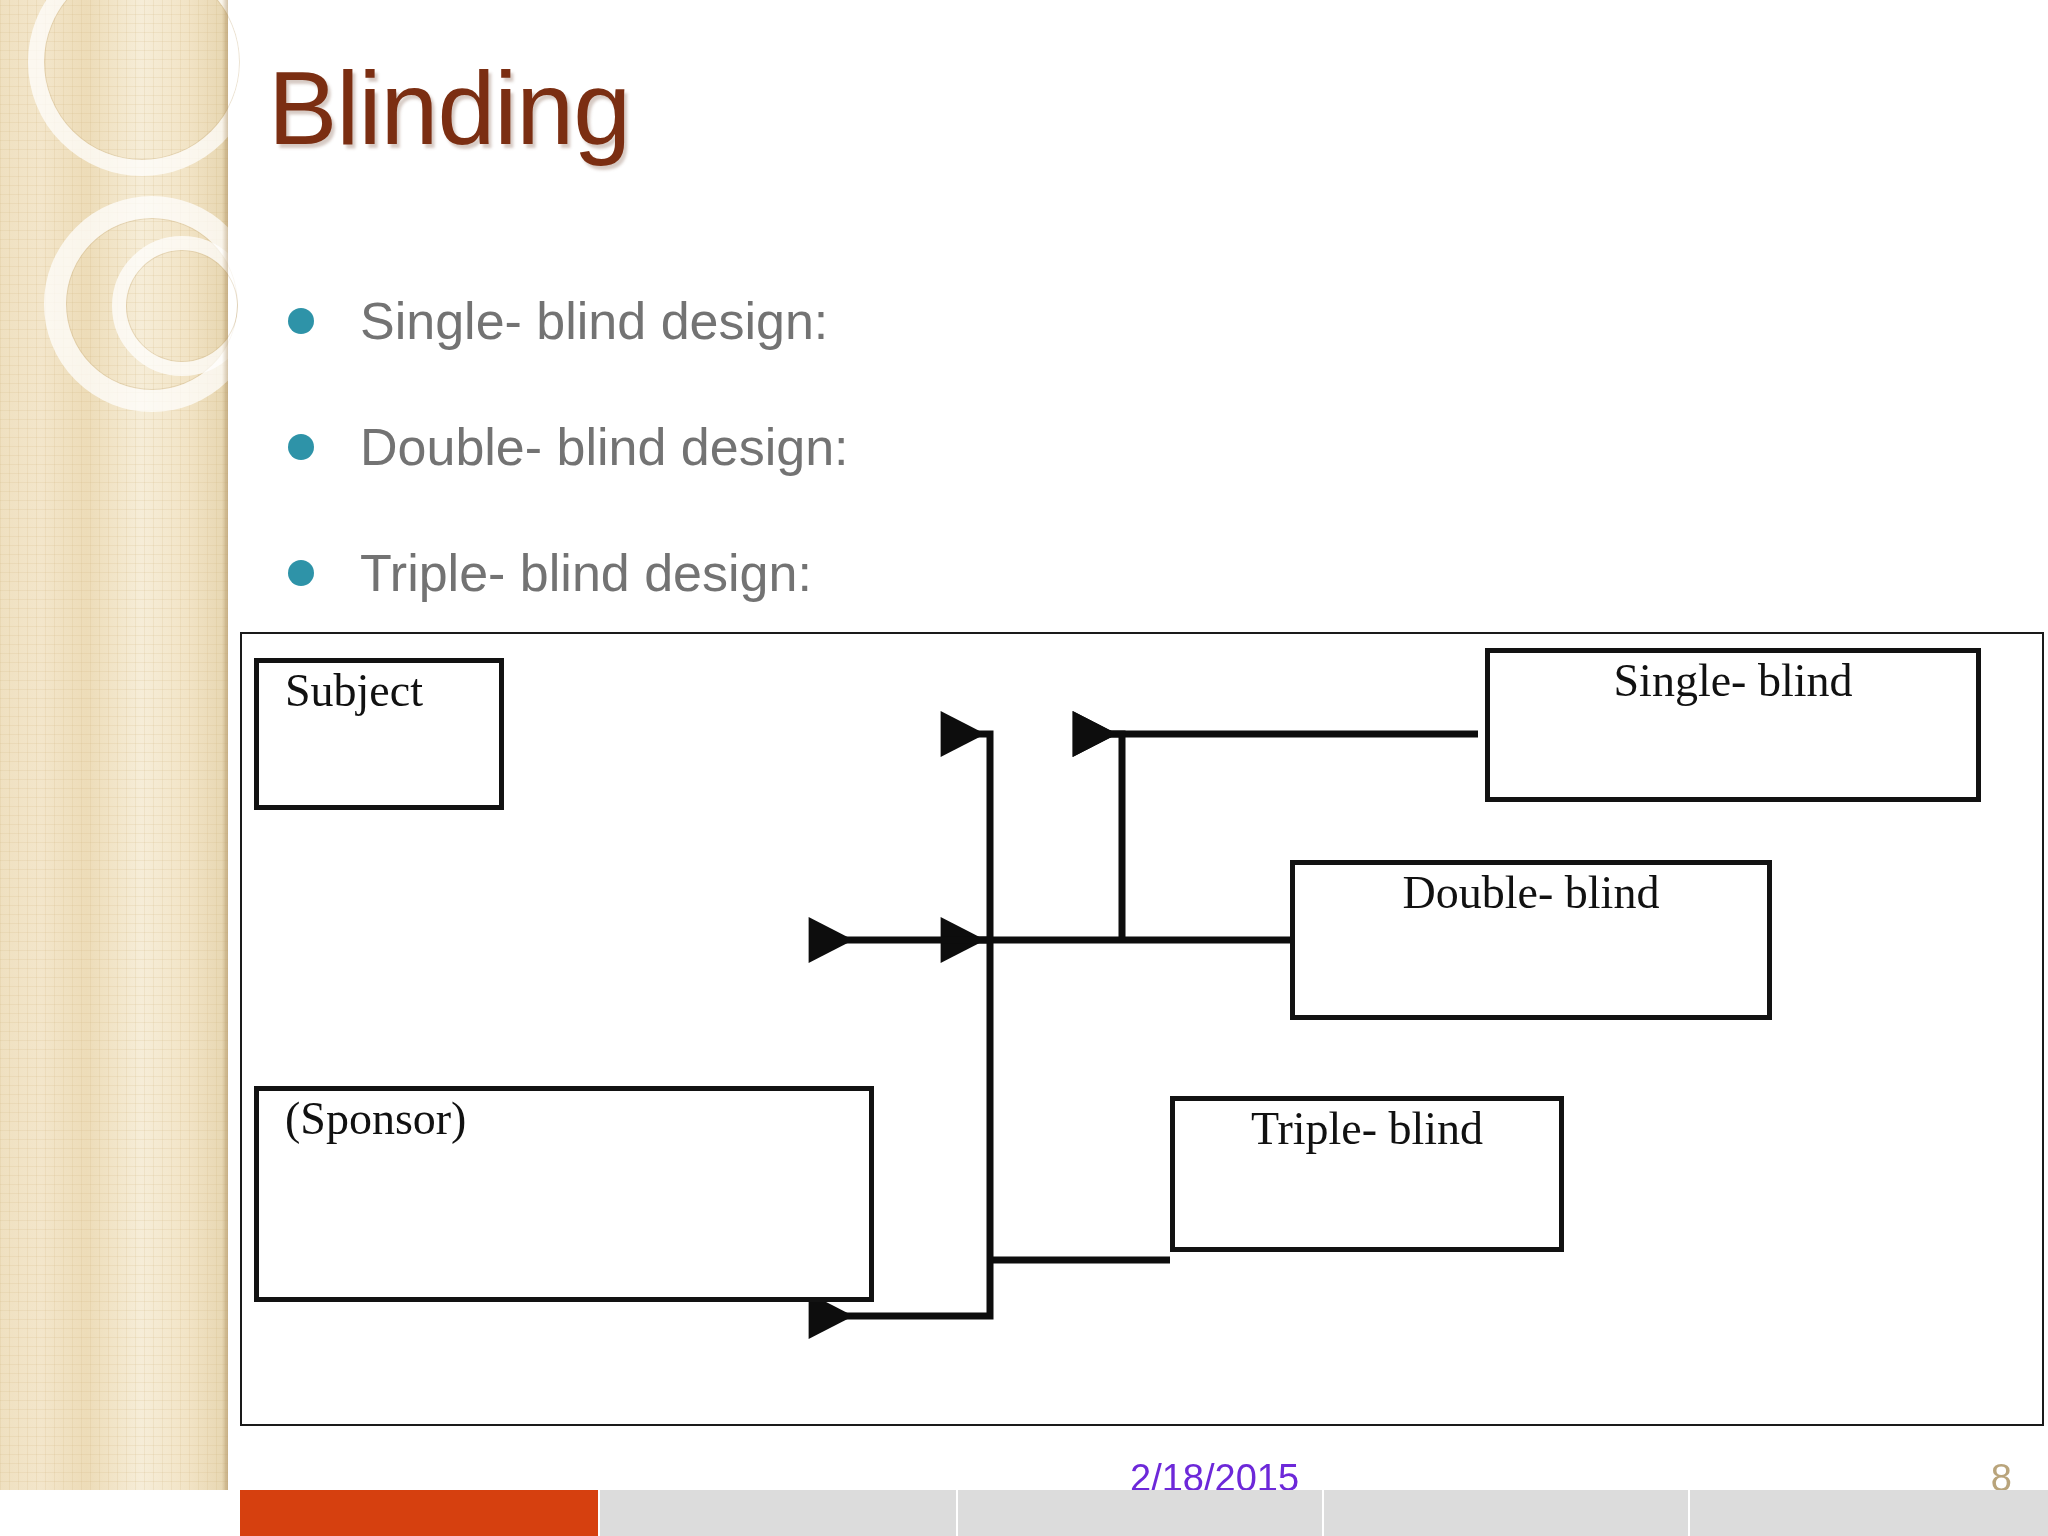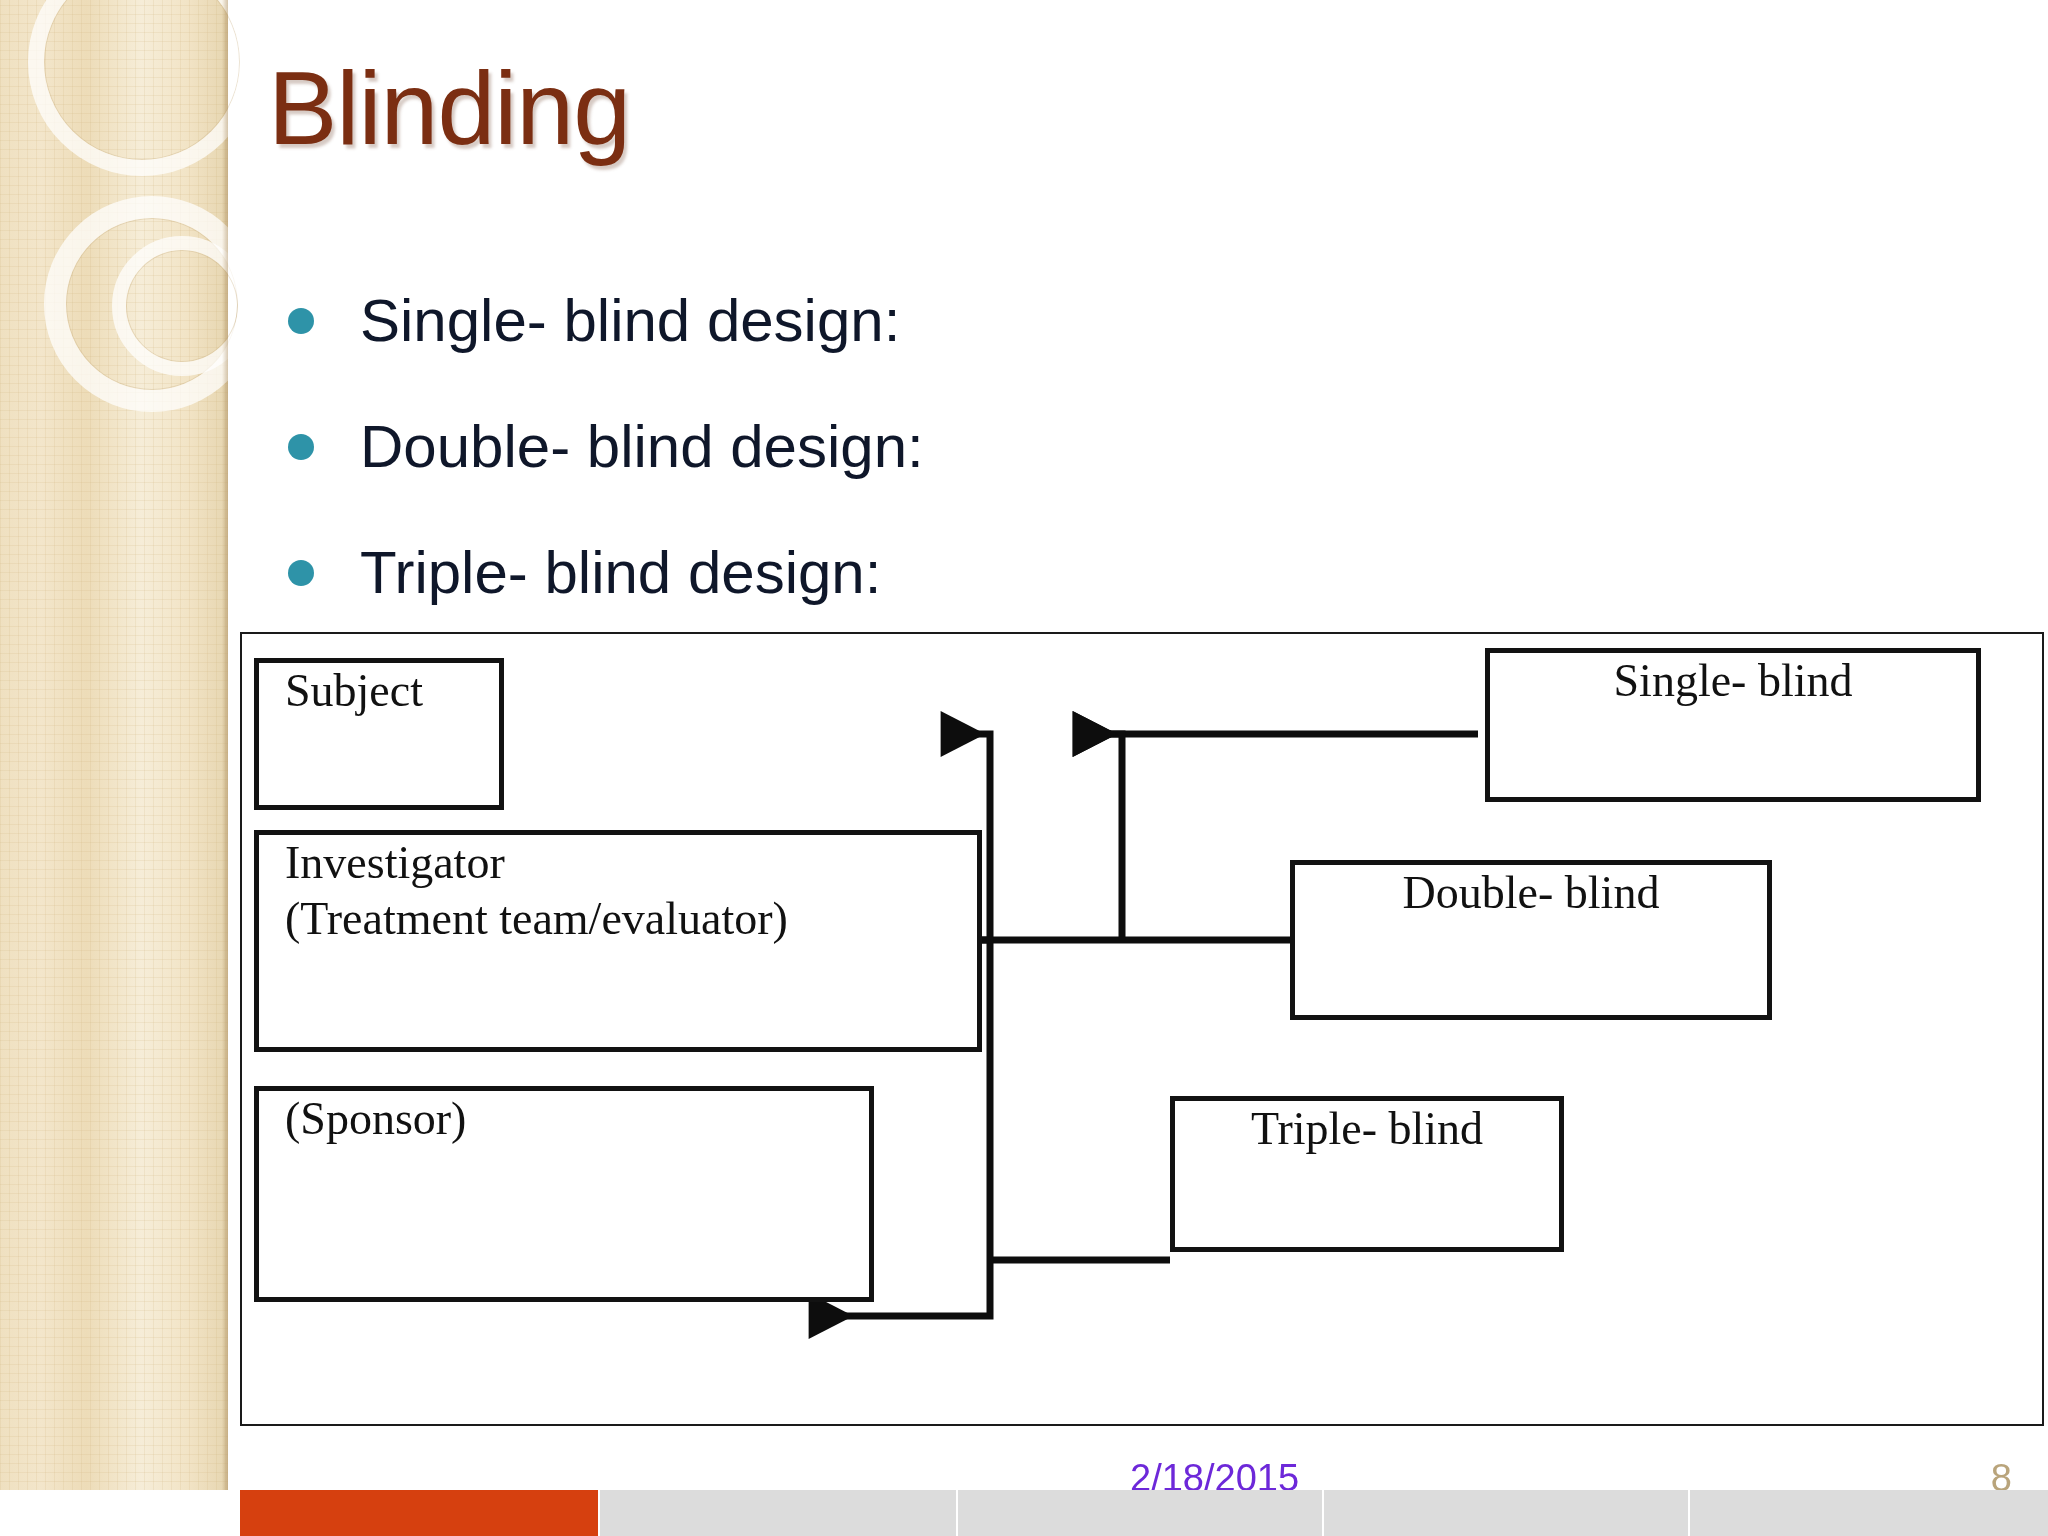--- a/index.html
+++ b/index.html
@@ -91,22 +91,22 @@
     height: 126px;
   }
   .bullet-dot {
     width: 26px; height: 26px;
     border-radius: 50%;
     background: #2E93A8;
     flex: 0 0 auto;
     margin-right: 46px;
   }
   .bullet-text {
-    font-size: 60px;
-    color: #0f172a;
+    font-size: 52px;
+    color: #737373;
     line-height: 1;
     white-space: nowrap;
   }
 
   
   .diagram {
     position: absolute;
     left: 240px; top: 632px;
     width: 1800px; height: 790px;
     border: 2px solid #1a1a1a;
@@ -228,24 +228,20 @@
       <path d="M928,626 L748,626" stroke="#0d0d0d" stroke-width="7" fill="none"></path>
       <path d="M748,626 L748,100 L700,100" stroke="#0d0d0d" stroke-width="7" fill="none" marker-end="url(#arrowL)"></path>
       <path d="M748,306 L568,306" stroke="#0d0d0d" stroke-width="7" fill="none" marker-end="url(#arrowL)"></path>
       <path d="M748,626 L748,682 L568,682" stroke="#0d0d0d" stroke-width="7" fill="none" marker-end="url(#arrowL)"></path>
     </svg>
 
     <div class="dbox left-col box-subject">
       <div class="dbox-line">Subject</div>
     </div>
 
-    <div class="dbox left-col box-investigator">
-      <div class="dbox-line">Investigator</div>
-      <div class="dbox-line">(Treatment team/evaluator)</div>
-    </div>
 
     <div class="dbox left-col box-monitoring">
       <div class="dbox-line">(Sponsor)</div>
     </div>
 
     <div class="dbox right-col box-single">
       <div class="dbox-line">Single- blind</div>
     </div>
 
     <div class="dbox right-col box-double">

